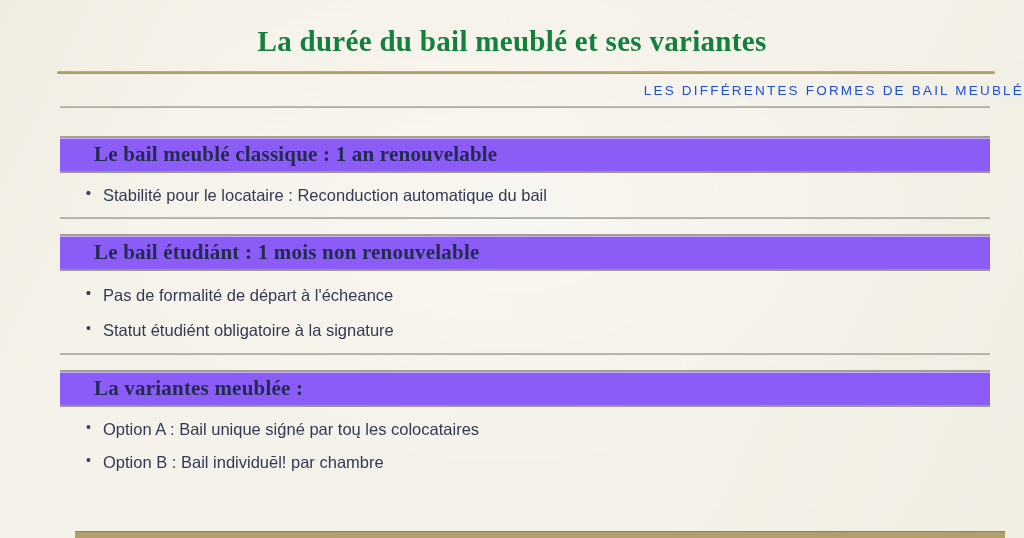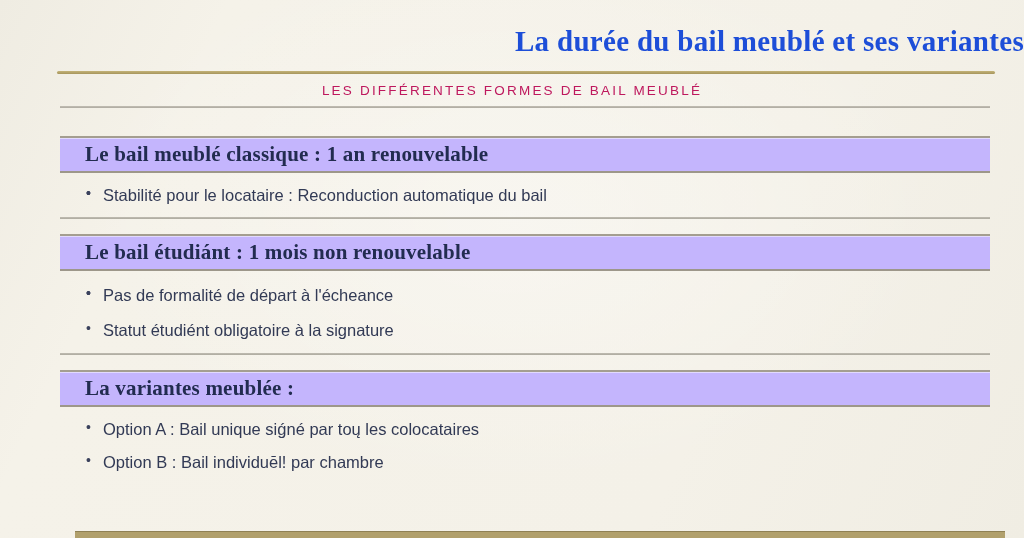--- a/index.html
+++ b/index.html
@@ -15,63 +15,63 @@
   }
 
   .page {
     position: absolute;
     inset: 0;
   }
 
   
   .title {
     margin-top: 25px;
-    text-align: right;
+    text-align: center;
     font-family: "Liberation Serif", serif;
     font-size: 29px;
     font-weight: 700;
     letter-spacing: 0.3px;
-    color: #1d4ed8;
+    color: #15803d;
   }
 
   .gold-rule {
     margin: 13px 29px 0 57px;
     height: 3px;
     border-radius: 2px;
     background: linear-gradient(180deg, #c4b378, #a6955c);
   }
 
   .subtitle {
     margin-top: 9px;
-    text-align: center;
+    text-align: right;
     font-family: "Liberation Sans", sans-serif;
     font-size: 13.5px;
     letter-spacing: 2.2px;
-    color: #be185d;
+    color: #1d4ed8;
   }
 
   .thin-rule {
     margin: 8px 34px 0 60px;
     height: 2px;
     background: linear-gradient(180deg, #c2beb4, #aeaaa0);
   }
 
   
   .section { margin: 0 34px 0 60px; }
   .section.first { margin-top: 28px; }
   .section.gap   { margin-top: 15px; }
 
   .band {
     height: 37px;
-    background: #c4b5fd;
+    background: #8b5cf6;
     border-top: 2px solid #a49e90;
     border-bottom: 2px solid #9d978a;
     display: flex;
     align-items: center;
-    padding-left: 25px;
+    padding-left: 34px;
     box-shadow: inset 0 1px 0 rgba(255,255,255,0.5);
   }
 
   .band h2 {
     font-family: "Liberation Serif", serif;
     font-size: 21px;
     font-weight: 700;
     letter-spacing: 0.2px;
     color: #222c50;
   }

